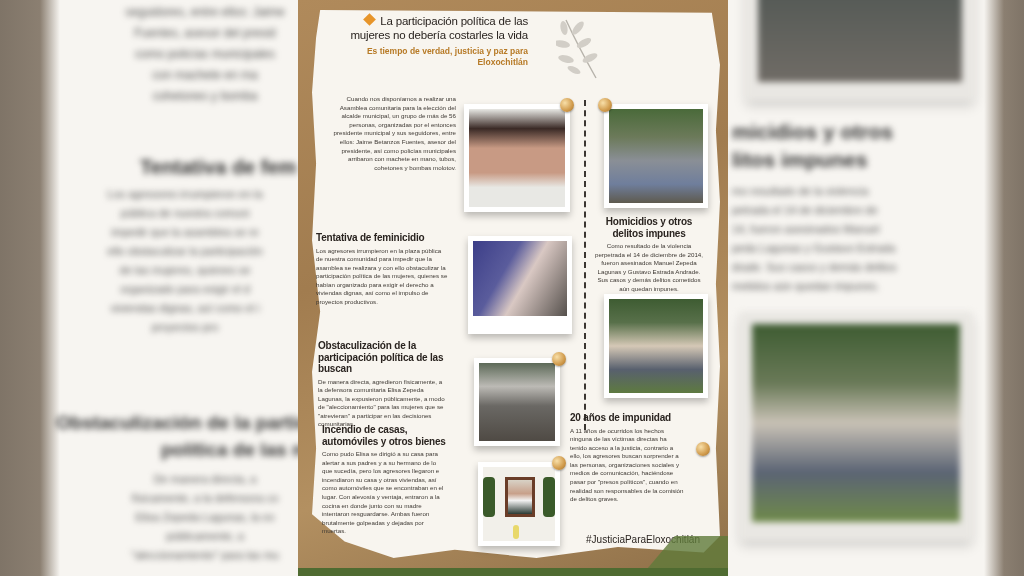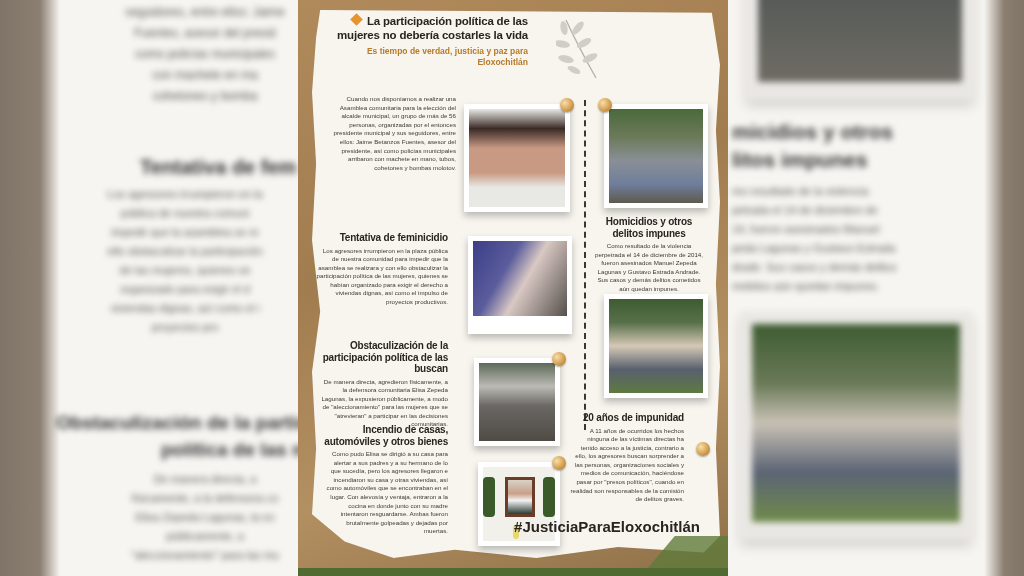--- a/index.html
+++ b/index.html
@@ -17,40 +17,40 @@
   
   .poster { position: absolute; left: 298px; top: 0; width: 430px; height: 576px;
     background: linear-gradient(160deg,#b08a5b 0%,#a17c4f 40%,#b39061 70%,#8e6f48 100%); overflow: hidden; }
   .paper { position: absolute; left: 14px; top: 10px; width: 408px; height: 548px; background: #f8f5ef;
     border-radius: 6px 10px 18px 24px; box-shadow: 0 2px 4px rgba(0,0,0,.15);
     clip-path: polygon(2% 0,98% 0.5%,100% 10%,99% 22%,100% 35%,99% 50%,100% 65%,99% 80%,100% 96%,96% 99%,75% 98%,55% 100%,35% 98.5%,20% 100%,8% 97%,0 92%,1% 80%,0 66%,2% 55%,0 42%,1% 28%,0 15%,1% 5%); }
   .green-strip { position: absolute; left: 0; bottom: 0; width: 430px; height: 8px; background: #4f6b31; }
   .green-corner { position: absolute; right: -10px; bottom: 0; width: 80px; height: 40px; background: #5f7a3a; transform: skewX(-40deg); opacity: .8; }
 
   .title-block { position: absolute; left: 30px; top: 14px; width: 200px; text-align: right; }
-  .title { font-weight: bold; font-size: 11.5px; color: #2a2420; line-height: 14px; letter-spacing: -.2px; }
+  .title { font-weight: normal; font-size: 11.5px; color: #2a2420; line-height: 14px; letter-spacing: -.2px; }
   .diamond { display: inline-block; width: 9px; height: 9px; background: #e7952a; transform: rotate(45deg); margin-right: 6px; vertical-align: 1px; }
   .subtitle { font-weight: bold; font-size: 8.5px; color: #b77a26; line-height: 10.5px; margin-top: 4px; }
 
   .logo { position: absolute; left: 258px; top: 16px; width: 140px; height: 66px; }
   .logo-text { position: absolute; left: 44px; top: 16px; font-size: 8.5px; letter-spacing: 1.6px; color: #8d8a83; line-height: 11.5px; text-align: center; }
 
   .divider { position: absolute; left: 286px; top: 100px; height: 330px; border-left: 2px dashed #3b3631; }
 
-  .sec { position: absolute; text-align: right; color: #2a2420; }
+  .sec { position: absolute; text-align: left; color: #2a2420; }
   .sec h3 { font-size: 10px; font-weight: bold; line-height: 11.5px; letter-spacing: -.2px; }
   .sec p { font-size: 6.2px; line-height: 8.6px; color: #3d3833; margin-top: 3px; }
   .sec.left-align { text-align: center; }
 
   .photo { position: absolute; background: #fff; box-shadow: 0 4px 7px rgba(0,0,0,.25); padding: 5px; }
   .photo .img { width: 100%; height: 100%; }
   .pin { position: absolute; width: 14px; height: 14px; border-radius: 50%;
     background: radial-gradient(circle at 35% 35%,#f8dfa8,#d09a4b 60%,#9c6e2d); box-shadow: 0 1px 2px rgba(0,0,0,.35); }
 
-  .hashtag { position: absolute; right: 28px; top: 518px; font-size: 15px; font-weight: bold; color: #2a2420; }
+  .hashtag { position: absolute; right: 28px; top: 534px; font-size: 10px; font-weight: normal; color: #2a2420; }
 </style>
 </head>
 <body>
 
 <div class="bg-side bg-left">
   <div class="blur-text" style="left:100px;top:2px;width:210px;font-size:12px;font-weight:normal;line-height:21px;color:#555;">
     <div>seguidores, entre ellos: Jaime</div>
     <div>Fuentes, asesor del presid</div>
     <div>como policías municipales</div>
     <div>con machete en ma</div>

